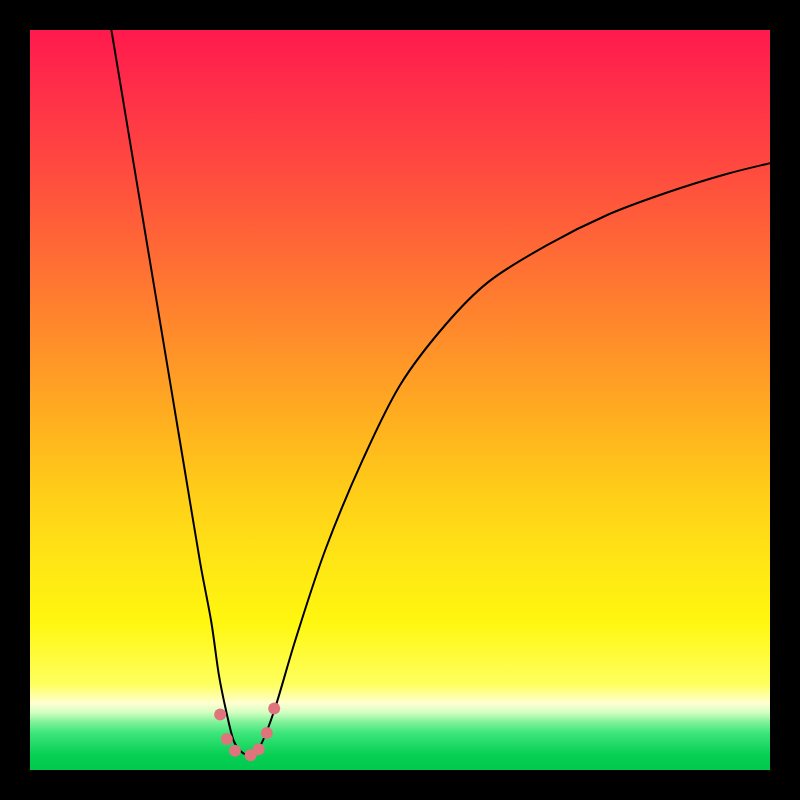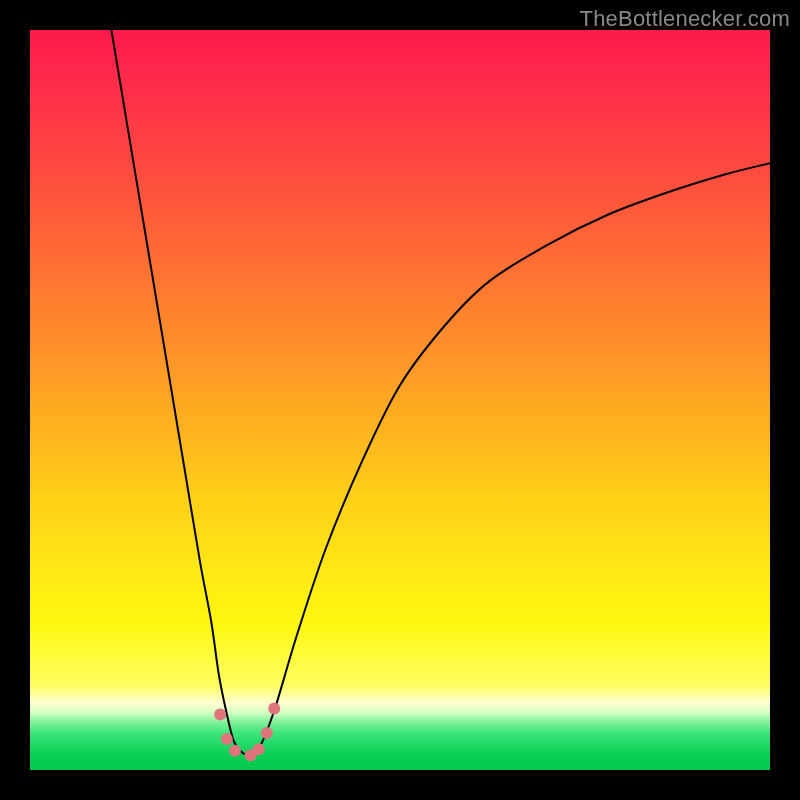--- a/index.html
+++ b/index.html
@@ -65,21 +65,20 @@
     inset: 0;
     width: 100%;
     height: 100%;
     overflow: visible;
   }
 </style>
 </head>
 <body>
 
 <div class="outer">
-  <div class="watermark">TheBottlenecker.com</div>
   <div class="plot-area">
     <div class="gradient"></div>
     <svg class="overlay" viewBox="0 0 740 740" preserveAspectRatio="none">
       <path fill="none" stroke="#000" stroke-width="2" d="M 81.40 0.00 C 83.87 14.80, 91.27 59.20, 96.20 88.80 C 101.13 118.40, 106.07 148.00, 111.00 177.60 C 115.93 207.20, 120.87 236.80, 125.80 266.40 C 130.73 296.00, 135.67 325.60, 140.60 355.20 C 145.53 384.80, 150.47 414.40, 155.40 444.00 C 160.33 473.60, 165.88 508.13, 170.20 532.80 C 174.52 557.47, 178.22 573.50, 181.30 592.00 C 184.38 610.50, 186.23 629.00, 188.70 643.80 C 191.17 658.60, 193.63 669.70, 196.10 680.80 C 198.57 691.90, 201.03 703.62, 203.50 710.40 C 205.97 717.18, 208.06 719.03, 210.90 721.50 C 213.74 723.97, 217.44 725.82, 220.52 725.20 C 223.60 724.58, 225.45 725.20, 229.40 717.80 C 233.35 710.40, 238.03 699.30, 244.20 680.80 C 250.37 662.30, 257.77 633.93, 266.40 606.80 C 275.03 579.67, 284.90 547.60, 296.00 518.00 C 307.10 488.40, 320.67 456.33, 333.00 429.20 C 345.33 402.07, 356.43 377.40, 370.00 355.20 C 383.57 333.00, 399.60 313.27, 414.40 296.00 C 429.20 278.73, 441.53 265.17, 458.80 251.60 C 476.07 238.03, 498.27 225.70, 518.00 214.60 C 537.73 203.50, 557.47 193.63, 577.20 185.00 C 596.93 176.37, 616.67 169.58, 636.40 162.80 C 656.13 156.02, 678.33 149.23, 695.60 144.30 C 712.87 139.37, 732.60 135.05, 740.00 133.20"></path>
       <g>
           <circle cx="190.18" cy="684.50" r="6" fill="#e0747d"></circle>
           <circle cx="196.84" cy="708.92" r="6" fill="#e0747d"></circle>
           <circle cx="204.98" cy="720.76" r="6" fill="#e0747d"></circle>
           <circle cx="220.52" cy="725.20" r="6" fill="#e0747d"></circle>
           <circle cx="228.66" cy="719.28" r="6" fill="#e0747d"></circle>

